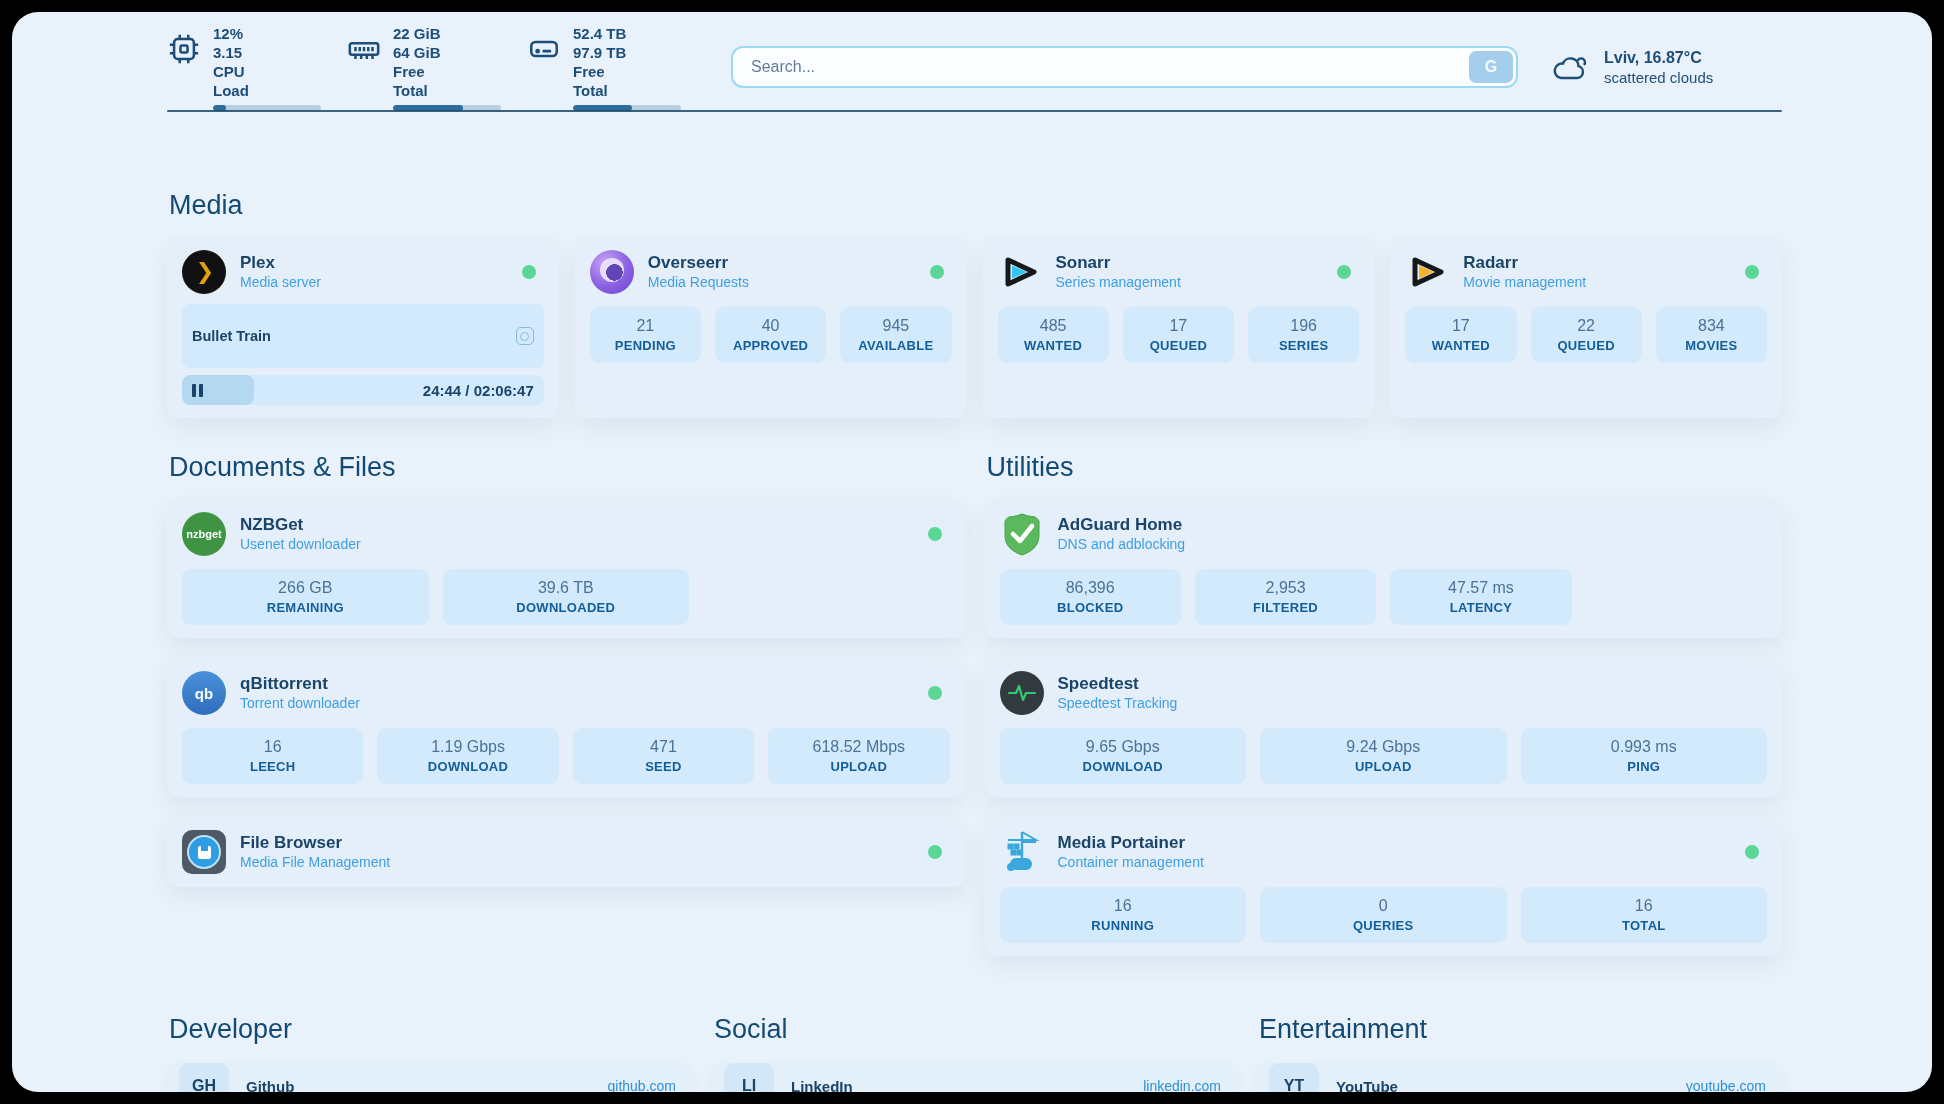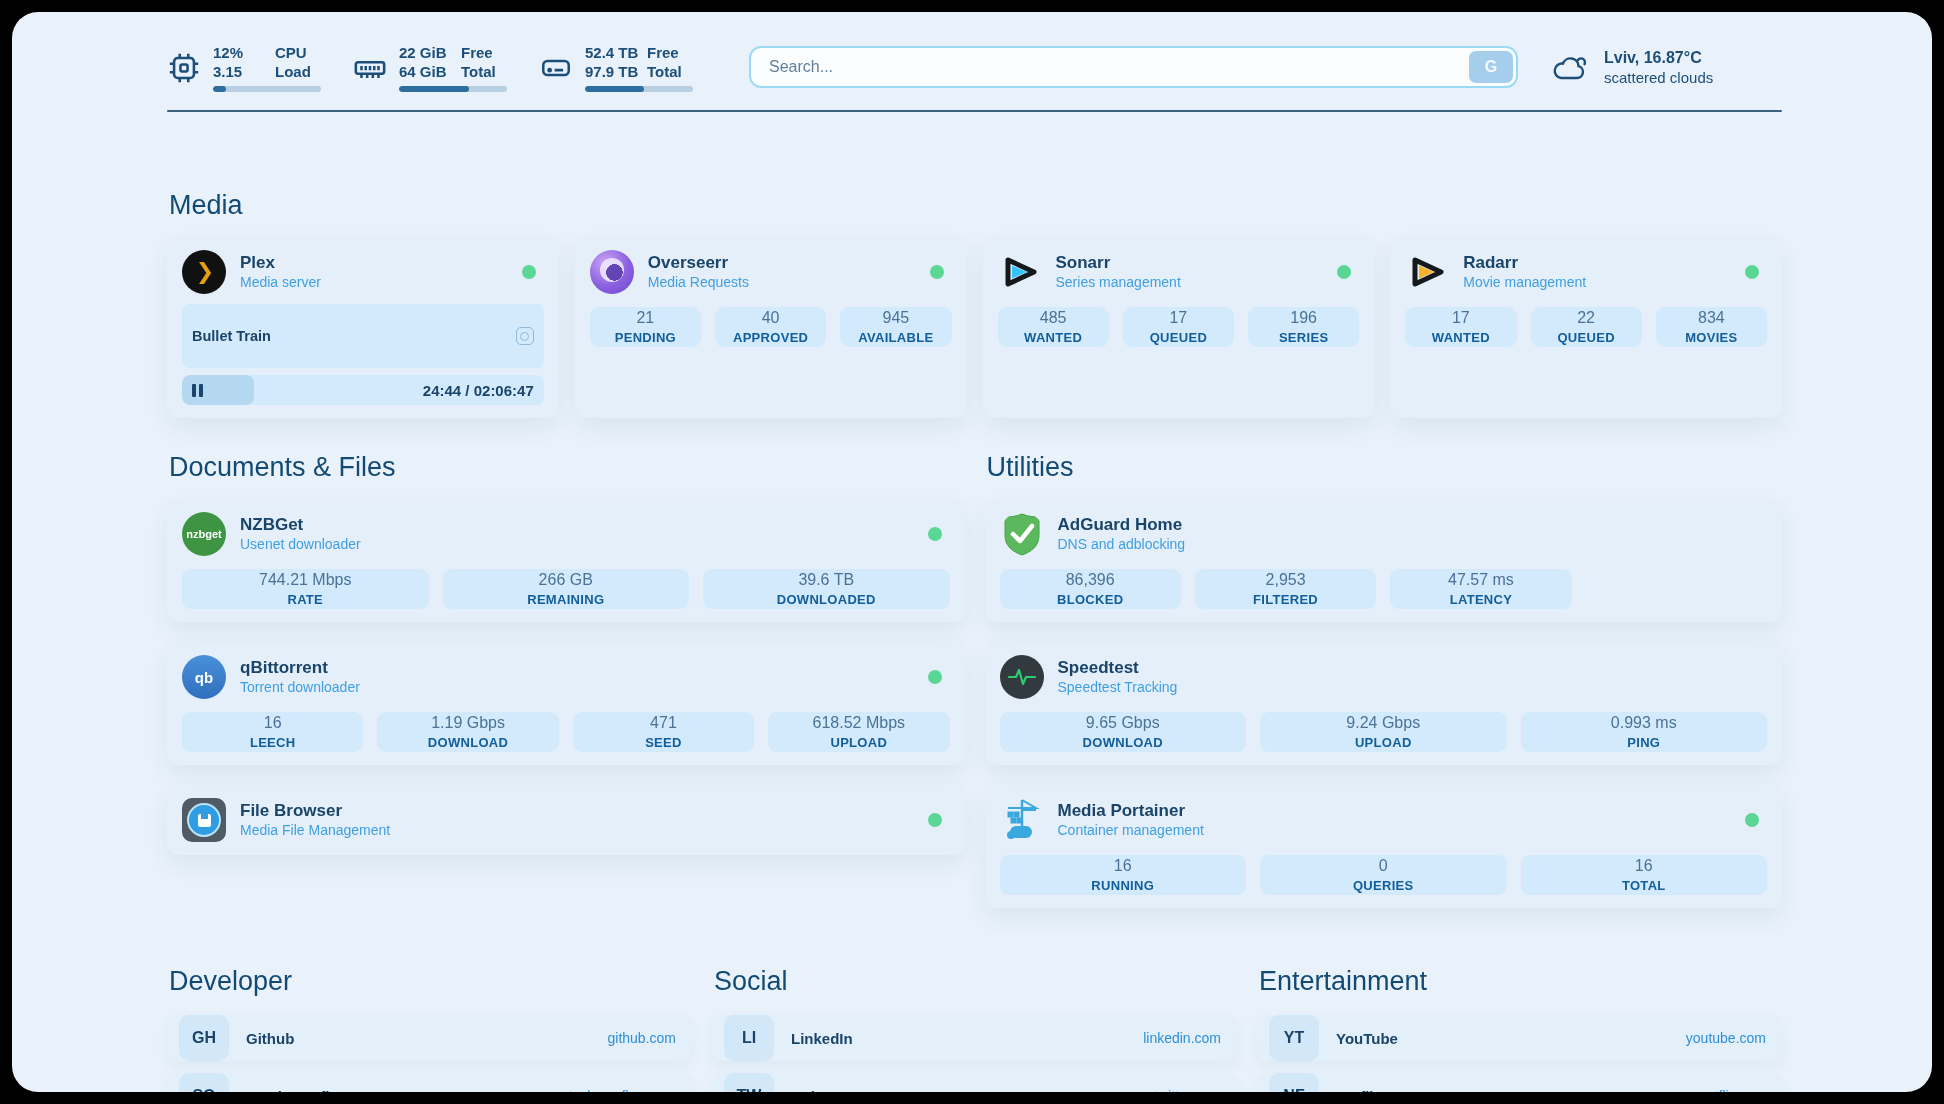--- a/index.html
+++ b/index.html
@@ -6,21 +6,21 @@
     font-family:"Liberation Sans","DejaVu Sans",sans-serif;}
   .frame{position:absolute;left:12px;top:12px;width:1920px;height:1080px;background:#e9f2fb;
     border-radius:26px;overflow:hidden;}
   .content{padding:0 150px 0 155px;}
 
   
   .topbar{display:flex;align-items:center;margin-top:26px;height:58px;}
   .res-group{display:flex;align-items:flex-start;margin-right:26px;}
   .res-icon{width:34px;height:34px;margin-top:8px;margin-right:12px;color:#1c4e79;}
   .res-cols{display:flex;flex-direction:column;}
-  .res-row{display:flex;gap:0;}
+  .res-row{display:flex;gap:0;flex-direction:column;}
   .res-col{display:flex;flex-direction:column;align-items:flex-start;width:62px;}
   .res-col.lbl{width:52px;align-items:flex-start;}
   .res-col span{font-size:15px;line-height:19px;color:#1c4e79;font-weight:600;}
   .res-bar{margin-top:5px;width:108px;height:6px;border-radius:3px;background:#b7cfe0;overflow:hidden;}
   .res-bar>i{display:block;height:100%;background:#2e6e9e;border-radius:3px;}
   .searchwrap{flex:1;display:flex;align-items:center;margin:0 34px 0 24px;position:relative;}
   .search{width:100%;height:42px;border:2px solid #9bd9f4;border-radius:12px;background:#fbfdff;
     font-size:16px;color:#1c4e79;padding:0 58px 0 18px;outline:none;box-sizing:border-box;
     font-family:"Liberation Sans",sans-serif;}
   .search::placeholder{color:#46688b;opacity:.85;}
@@ -46,21 +46,21 @@
   .svc-icon{width:44px;height:44px;border-radius:50%;flex:0 0 44px;display:flex;align-items:center;
     justify-content:center;position:relative;overflow:hidden;}
   .svc-meta{margin-left:14px;display:flex;flex-direction:column;}
   .svc-title{font-size:17px;font-weight:600;color:#1a4469;line-height:21px;}
   .svc-sub{font-size:14px;color:#3f9fe3;line-height:19px;}
   .dot{position:absolute;right:8px;top:50%;transform:translateY(-50%);width:14px;height:14px;
     border-radius:50%;background:#5bd795;}
   .stats{display:grid;gap:14px;margin-top:13px;}
   .stats.c3{grid-template-columns:repeat(3,1fr);}
   .stats.c4{grid-template-columns:repeat(4,1fr);}
-  .stat{background:#d2eafb;border-radius:9px;height:40px;display:flex;flex-direction:column;
+  .stat{background:#d2eafb;border-radius:9px;height:56px;display:flex;flex-direction:column;
     align-items:center;justify-content:center;}
   .stat .v{font-size:16px;color:#4b7296;line-height:20px;}
   .stat .l{font-size:13px;font-weight:700;color:#125d9b;letter-spacing:.3px;line-height:18px;margin-top:1px;}
 
   
   .stream-row{margin-top:10px;background:#d2eafb;border-radius:8px;height:30px;display:flex;
     align-items:center;padding:17px 10px;justify-content:space-between;}
   .stream-title{font-size:14.5px;font-weight:600;color:#1a4469;}
   .view-ico{width:16px;height:16px;border:1.6px solid #8db9d9;border-radius:5px;display:flex;
     align-items:center;justify-content:center;}
@@ -331,24 +331,20 @@
             <span>nzbget</span>
           </div>
           <div class="svc-meta">
             <span class="svc-title">NZBGet</span>
             <span class="svc-sub">Usenet downloader</span>
           </div>
           <span class="dot"></span>
         </div>
         <div class="stats c3">
           <div class="stat">
-            <span class="v">744.21 Mbps</span>
-            <span class="l">RATE</span>
-          </div>
-          <div class="stat">
             <span class="v">266 GB</span>
             <span class="l">REMAINING</span>
           </div>
           <div class="stat">
             <span class="v">39.6 TB</span>
             <span class="l">DOWNLOADED</span>
           </div>
         </div>
       </div>
 

